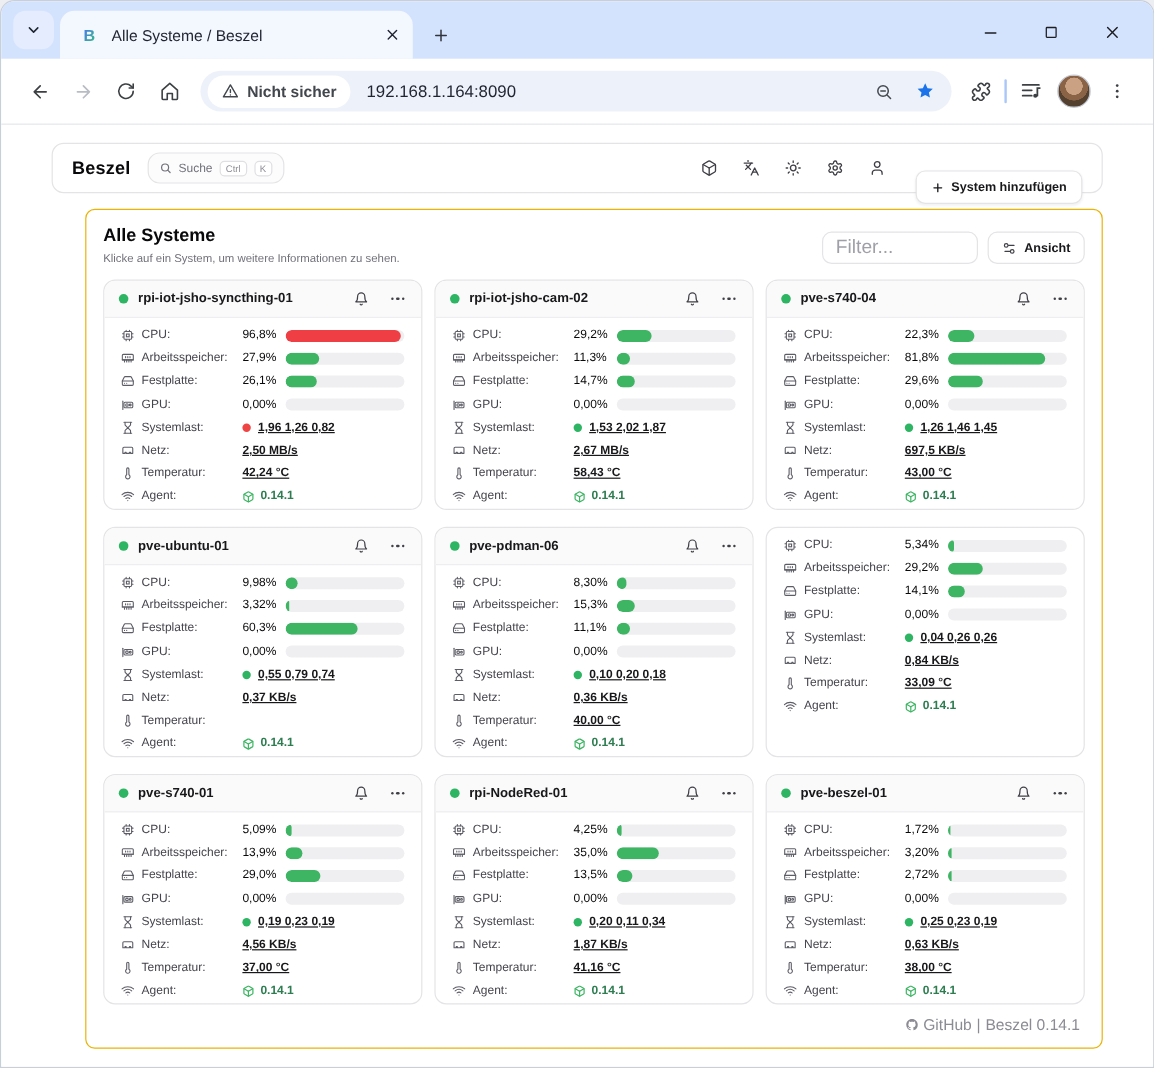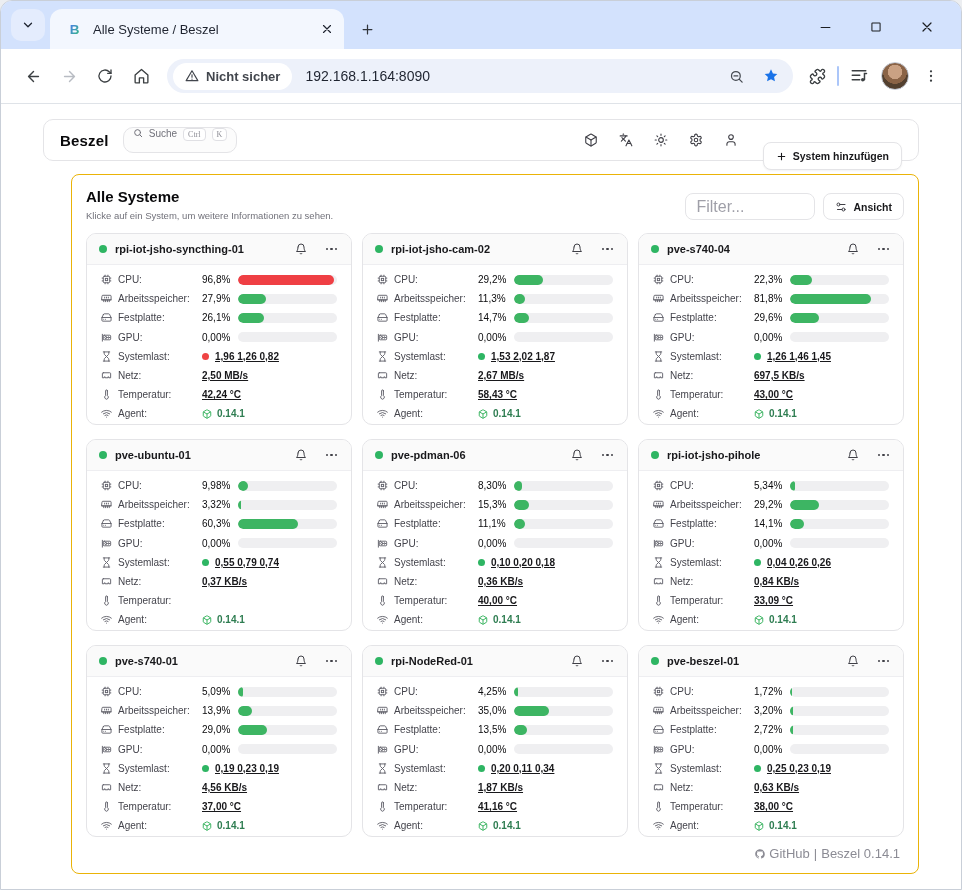--- a/index.html
+++ b/index.html
@@ -30,22 +30,22 @@
   .tool-icon { color:#3c4043; display:flex; align-items:center; justify-content:center; width:32px; height:32px; }
   .tool-sep { width:2px; height:20px; background:#abc6f9; border-radius:1px; margin:0 4px; }
   .avatar { width:28px; height:28px; border-radius:50%; margin:0 6px;
             background: radial-gradient(circle at 50% 34%, #caa183 0 33%, #8a6346 34% 55%, #53402f 56% 100%); border:1px solid #c3c9d4; }
 
   
   .page { flex:1; background:#fff; padding:15px 42px 0; display:flex; flex-direction:column; overflow:hidden; }
 
   .header-card { height:42px; border:1px solid #e4e4e7; border-radius:10px; display:flex; align-items:center; padding:0 16px; gap:14px; flex-shrink:0; background:#fff; }
   .logo { font-size:15px; font-weight:800; color:#09090b; letter-spacing:.2px; }
-  .search-pill { height:26px; border:1px solid #e4e4e7; background:#fcfcfc; border-radius:10px; display:flex; align-items:flex-start; gap:6px; padding:0 9px; color:#71717a; font-size:10px; cursor:pointer; }
-  .kbd { border:1px solid #e0e0e4; background:#fff; border-radius:4px; font-size:8px; padding:1px 4px; color:#8e8e96; font-family:Liberation Serif, serif; }
+  .search-pill { height:26px; border:1px solid #e4e4e7; background:#fcfcfc; border-radius:10px; display:flex; align-items:center; gap:6px; padding:0 9px; color:#71717a; font-size:10px; cursor:pointer; }
+  .kbd { border:1px solid #e0e0e4; background:#fff; border-radius:4px; font-size:8px; padding:1px 4px; color:#8e8e96; font-family:Liberation Sans, sans-serif; }
   .header-icons { margin-left:auto; display:flex; align-items:center; gap:21px; color:#3f3f46; }
   .header-icons .hicon { display:flex; cursor:pointer; }
   .add-btn { height:28px; border:1px solid #e4e4e7; border-radius:8px; background:#fff; display:flex; align-items:center; gap:6px; padding:0 12px; font-size:10.5px; font-weight:700; color:#18181b; margin-left:4px; box-shadow:0 1px 2px rgba(0,0,0,.05); cursor:pointer;margin-top:32px; }
 
   .main-card { margin-top:13px; margin-bottom:15px; flex:1; border:1px solid #eab308; border-radius:8px; padding:13px 14px 6px; display:flex; flex-direction:column; background:#fff; min-height:0;margin-left:28px; }
   .head-row { display:flex; align-items:flex-start; flex-shrink:0; }
   .page-title { font-size:15px; font-weight:800; color:#09090b; }
   .page-sub { font-size:9.5px; color:#71717a; margin-top:5px; }
   .head-actions { margin-left:auto; display:flex; gap:8px; margin-top:5px; }
   .filter-input { width:130px; height:27px; border:1px solid #e4e4e7; border-radius:8px; padding:0 10px; font-size:16px; color:#18181b; font-family:"Liberation Sans", sans-serif; outline:none; }
@@ -1014,37 +1014,20 @@
                         <path d="M12 22V12"></path>
                       </svg>
                     </span>
                     <span class="agent-ver">0.14.1</span>
                   </span>
                 </div>
               </div>
             </div>
           </div>
           <div class="card">
-            <div class="card-head">
-              <span class="status-dot" style="background: rgb(46, 181, 99);"></span>
-              <span class="card-name">rpi-iot-jsho-pihole</span>
-              <div class="card-head-actions">
-                <span class="cicon">
-                  <svg viewBox="0 0 24 24" fill="none" stroke="currentColor" stroke-width="2" stroke-linecap="round" stroke-linejoin="round" width="12" height="12">
-                    <path d="M6 8a6 6 0 0 1 12 0c0 7 3 9 3 9H3s3-2 3-9"></path>
-                    <path d="M10.3 21a1.94 1.94 0 0 0 3.4 0"></path>
-                  </svg>
-                </span>
-                <span class="dots">
-                  <i></i>
-                  <i></i>
-                  <i></i>
-                </span>
-              </div>
-            </div>
             <div class="card-body">
               <div class="m-row">
                 <span class="m-icon">
                   <svg viewBox="0 0 24 24" fill="none" stroke="currentColor" stroke-width="2" stroke-linecap="round">
                     <rect x="5" y="5" width="14" height="14" rx="2"></rect>
                     <rect x="9.5" y="9.5" width="5" height="5"></rect>
                     <path d="M9 2.5v2M15 2.5v2M9 19.5v2M15 19.5v2M2.5 9h2M2.5 15h2M19.5 9h2M19.5 15h2"></path>
                   </svg>
                 </span>
                 <span class="m-label">CPU:</span>

